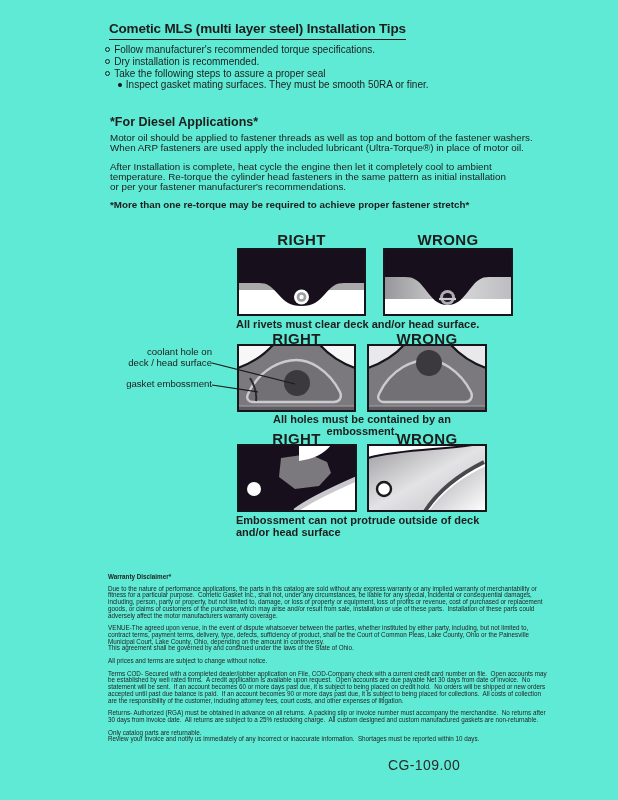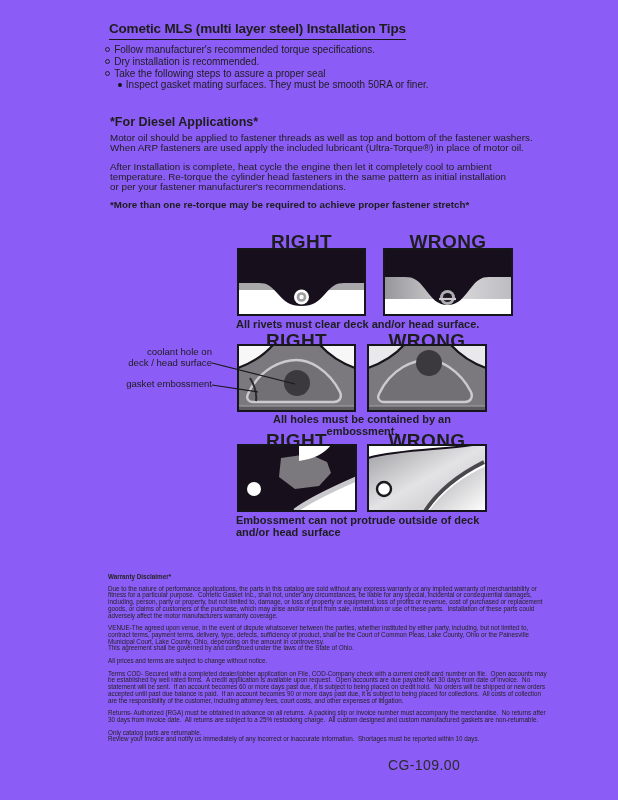--- a/index.html
+++ b/index.html
@@ -1,37 +1,37 @@
 <!DOCTYPE html>
 <html><head>
 <meta charset="utf-8">
 <style>
   html,body{margin:0;padding:0;background:#ffffff;}
   .page{
-    position:relative;width:618px;height:800px;background:#8b5cf6;
+    position:relative;width:618px;height:800px;background:#5eead4;
     font-family:"Liberation Sans",sans-serif;color:#1d1d1d;overflow:hidden;
   }
   .abs{position:absolute;}
   .pre{white-space:pre;}
   
   .title{
     left:109px;top:21px;font-size:13.5px;font-weight:bold;letter-spacing:-0.2px;
     border-bottom:1.6px solid #161616;padding-bottom:3px;
   }
   
   .bullets{left:105px;top:44px;font-size:10px;line-height:11.8px;}
   .b-row{display:flex;align-items:center;white-space:nowrap;height:11.8px;}
   .b-row.sub{padding-left:13px;justify-content:flex-end;}
   .dot-open{width:3.2px;height:3.2px;border:1px solid #222;border-radius:50%;margin-right:4px;flex:none;}
   .dot-fill{width:3.8px;height:3.8px;background:#151515;border-radius:50%;margin-right:4px;flex:none;}
   
   .diesel-h{left:110px;top:115px;font-size:12.5px;font-weight:bold;}
   .para{font-size:9.8px;line-height:10.2px;}
   
-  .dlabel{font-size:19px;font-weight:bold;letter-spacing:0.4px;text-align:center;}
+  .dlabel{font-size:15px;font-weight:bold;letter-spacing:0.4px;text-align:center;}
   .caption{font-size:11px;font-weight:bold;line-height:11.8px;}
   .ann{font-size:9.6px;line-height:11.4px;text-align:right;width:102px;}
   .panel{position:absolute;}
   
   .legal{left:108px;top:574px;width:470px;font-size:6.3px;line-height:6.7px;color:#242424;}
   .legal .lg-h{font-weight:bold;margin:0 0 5px 0;}
   .legal p{margin:0 0 6px 0;}
   .footer-code{left:388px;top:757px;font-size:14px;letter-spacing:0.4px;color:#2b2b2b;}
 </style>
 </head>

